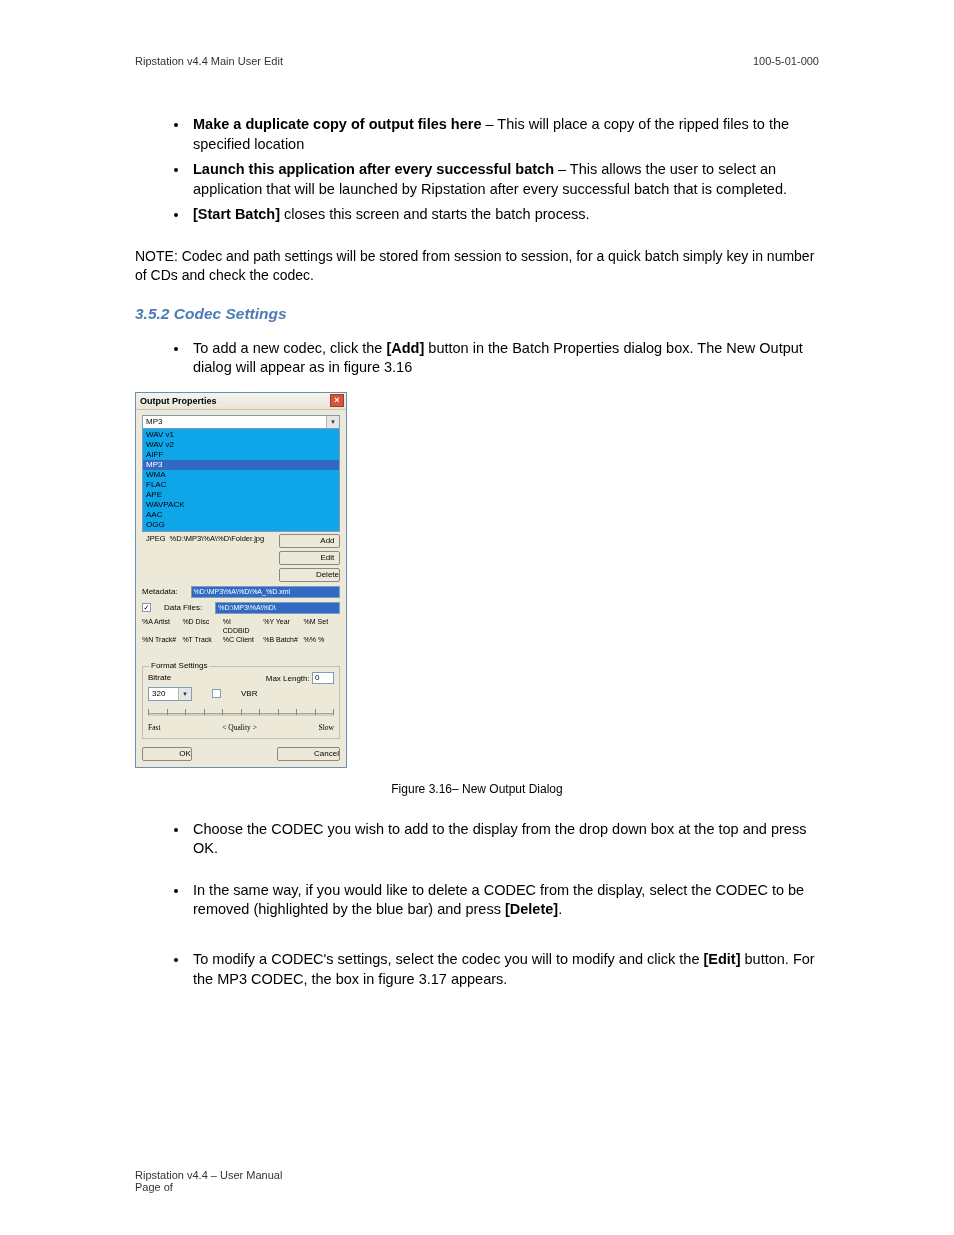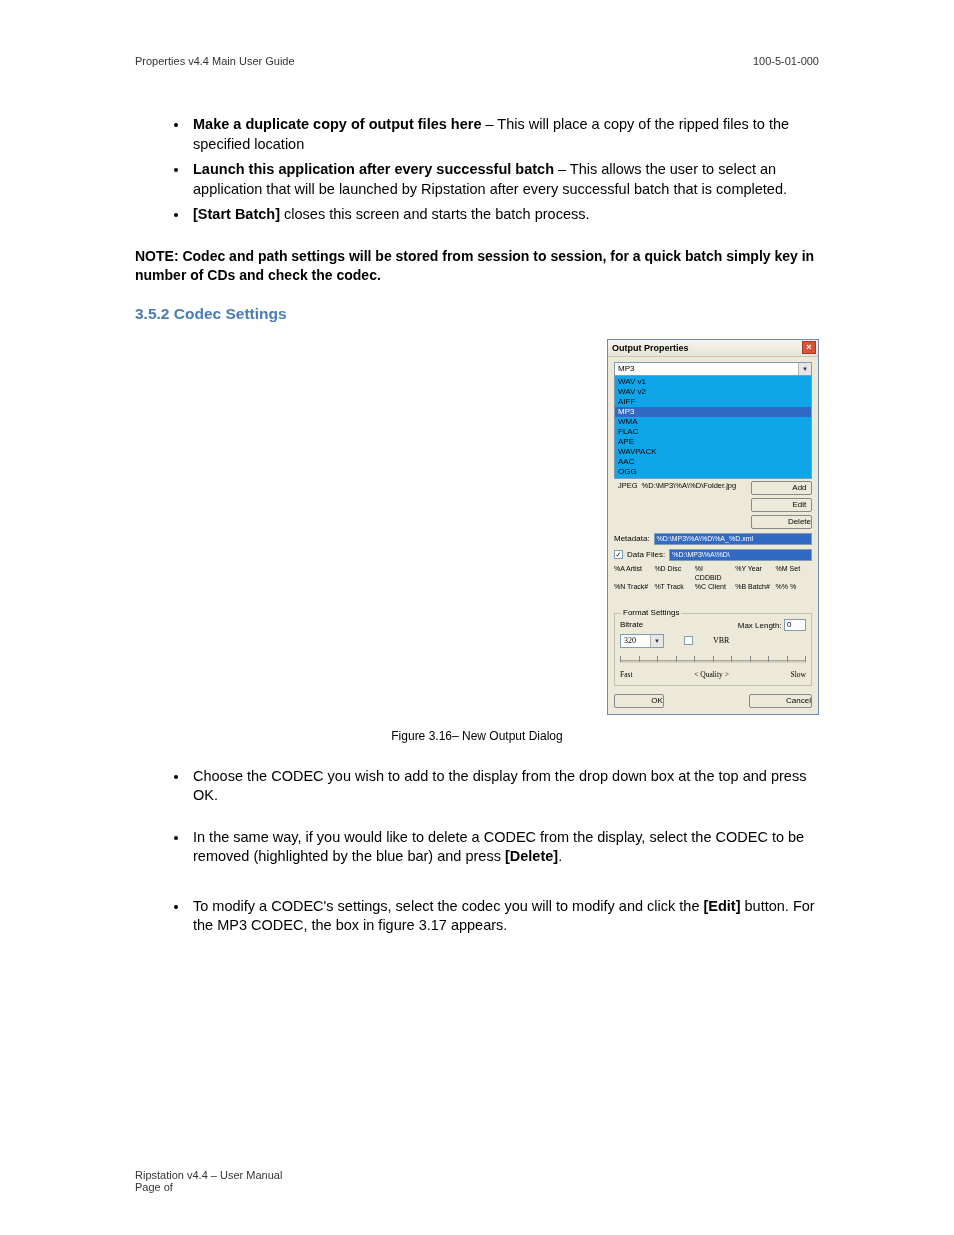--- a/index.html
+++ b/index.html
@@ -29,26 +29,27 @@
     padding-left: 54px;
     font-size: 14.5px;
     line-height: 1.35;
   }
   ul.bullets li {
     padding-left: 4px;
     margin-bottom: 6px;
   }
   .note {
     font-size: 14px;
-    font-weight: bold;
+    font-weight: normal;
     margin: 22px 0 20px 0;
     line-height: 1.35;
   }
   .section-heading {
     font-weight: bold;
+    font-style: italic;
     color: #4b7bb5;
     font-size: 15.5px;
     margin: 10px 0 16px 0;
   }
   .para {
     font-size: 14.5px;
     line-height: 1.35;
     margin: 0 0 18px 0;
   }
   .figure-caption {
@@ -65,21 +66,21 @@
     display: flex;
     justify-content: space-between;
     font-size: 11px;
     color: #333;
     flex-direction: column;
   }
 
   
   .dialog-wrap {
     display: flex;
-    justify-content: flex-end;
+    justify-content: flex-start;
     margin: 10px 0 4px 0;
   }
   .dialog {
     width: 210px;
     border: 1px solid #6b8cb5;
     background: #ece9d8;
     font-family: "Tahoma", Arial, sans-serif;
     font-size: 8px;
     color: #000;
     position: relative;
@@ -176,21 +177,21 @@
     font-size: 8px;
     display: flex;
     align-items: center;
     justify-content: center;
     box-sizing: border-box;
     padding-left: 36px;
   }
   .field-row {
     display: flex;
     align-items: center;
-    gap: 4px;
+    gap: 13px;
     font-size: 8px;
     margin-top: 4px;
   }
   .text-field-hl {
     flex: 1;
     height: 12px;
     background: #316ac5;
     color: #fff;
     border: 1px solid #7f9db9;
     box-sizing: border-box;
@@ -237,21 +238,20 @@
     font-size: 8px;
     padding: 0 2px;
     box-sizing: border-box;
   }
   .bitrate-controls {
     display: flex;
     align-items: center;
     gap: 20px;
     margin-top: 3px;
     font-size: 8px;
-    font-family: Liberation Serif, serif;
   }
   .bitrate-dd {
     width: 44px;
   }
   .checkbox-sq {
     width: 9px;
     height: 9px;
     background: #fff;
     border: 1px solid #7f9db9;
     box-sizing: border-box;
@@ -305,35 +305,40 @@
     content: "✓";
     font-size: 7px;
   }
 </style>
 </head>
 <body>
 
 <div class="page">
 
   <div class="header-row">
-    <span>Properties v4.4 Main User Guide</span>
+    <span>Ripstation v4.4 Main User Edit</span>
     <span>100-5-01-000</span>
   </div>
 
   <ul class="bullets">
     <li><b>Make a duplicate copy of output files here</b><span> – This will place a copy of the ripped files to the specified location</span></li>
     <li><b>Launch this application after every successful batch</b><span> – This allows the user to select an application that will be launched by Ripstation after every successful batch that is completed.</span></li>
     <li><b>[Start Batch]</b><span> closes this screen and starts the batch process.</span></li>
   </ul>
 
   <div class="note">NOTE: Codec and path settings will be stored from session to session, for a quick batch simply key in number of CDs and check the codec.</div>
 
   <div class="section-heading">3.5.2 Codec Settings</div>
 
 
+  <ul class="bullets">
+    <li>
+      <span>To add a new codec, click the </span><b>[Add]</b><span> button in the Batch Properties dialog box. The New Output dialog will appear as in figure 3.16</span>
+    </li>
+  </ul>
 
   <div class="dialog-wrap">
     <div class="dialog">
       <div class="dlg-titlebar">
         <span>Output Properties</span>
         <div class="dlg-close">×</div>
       </div>
       <div class="dlg-body">
 
         <div class="dropdown">

